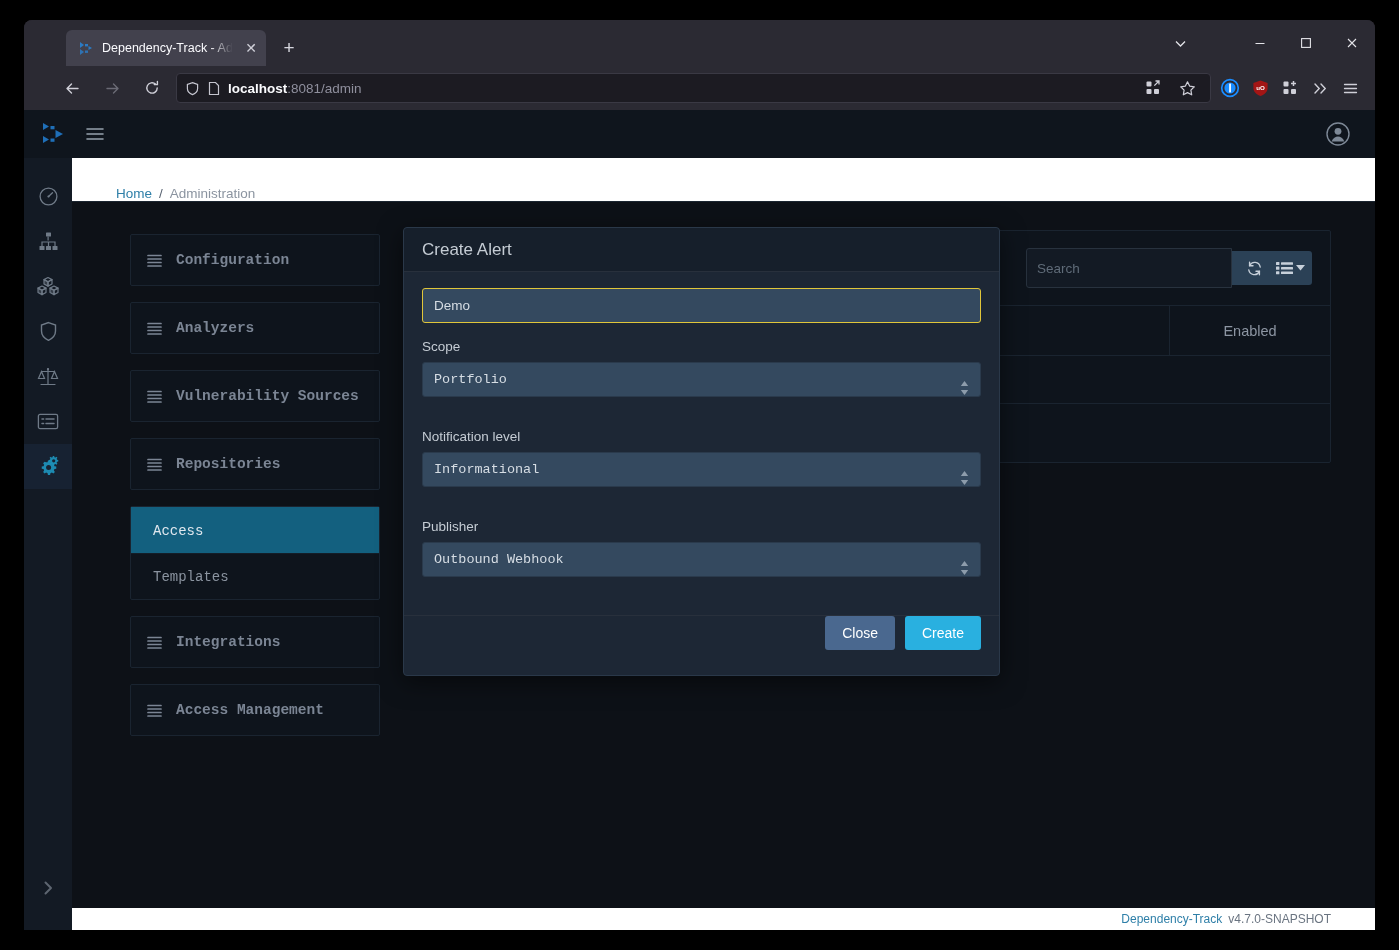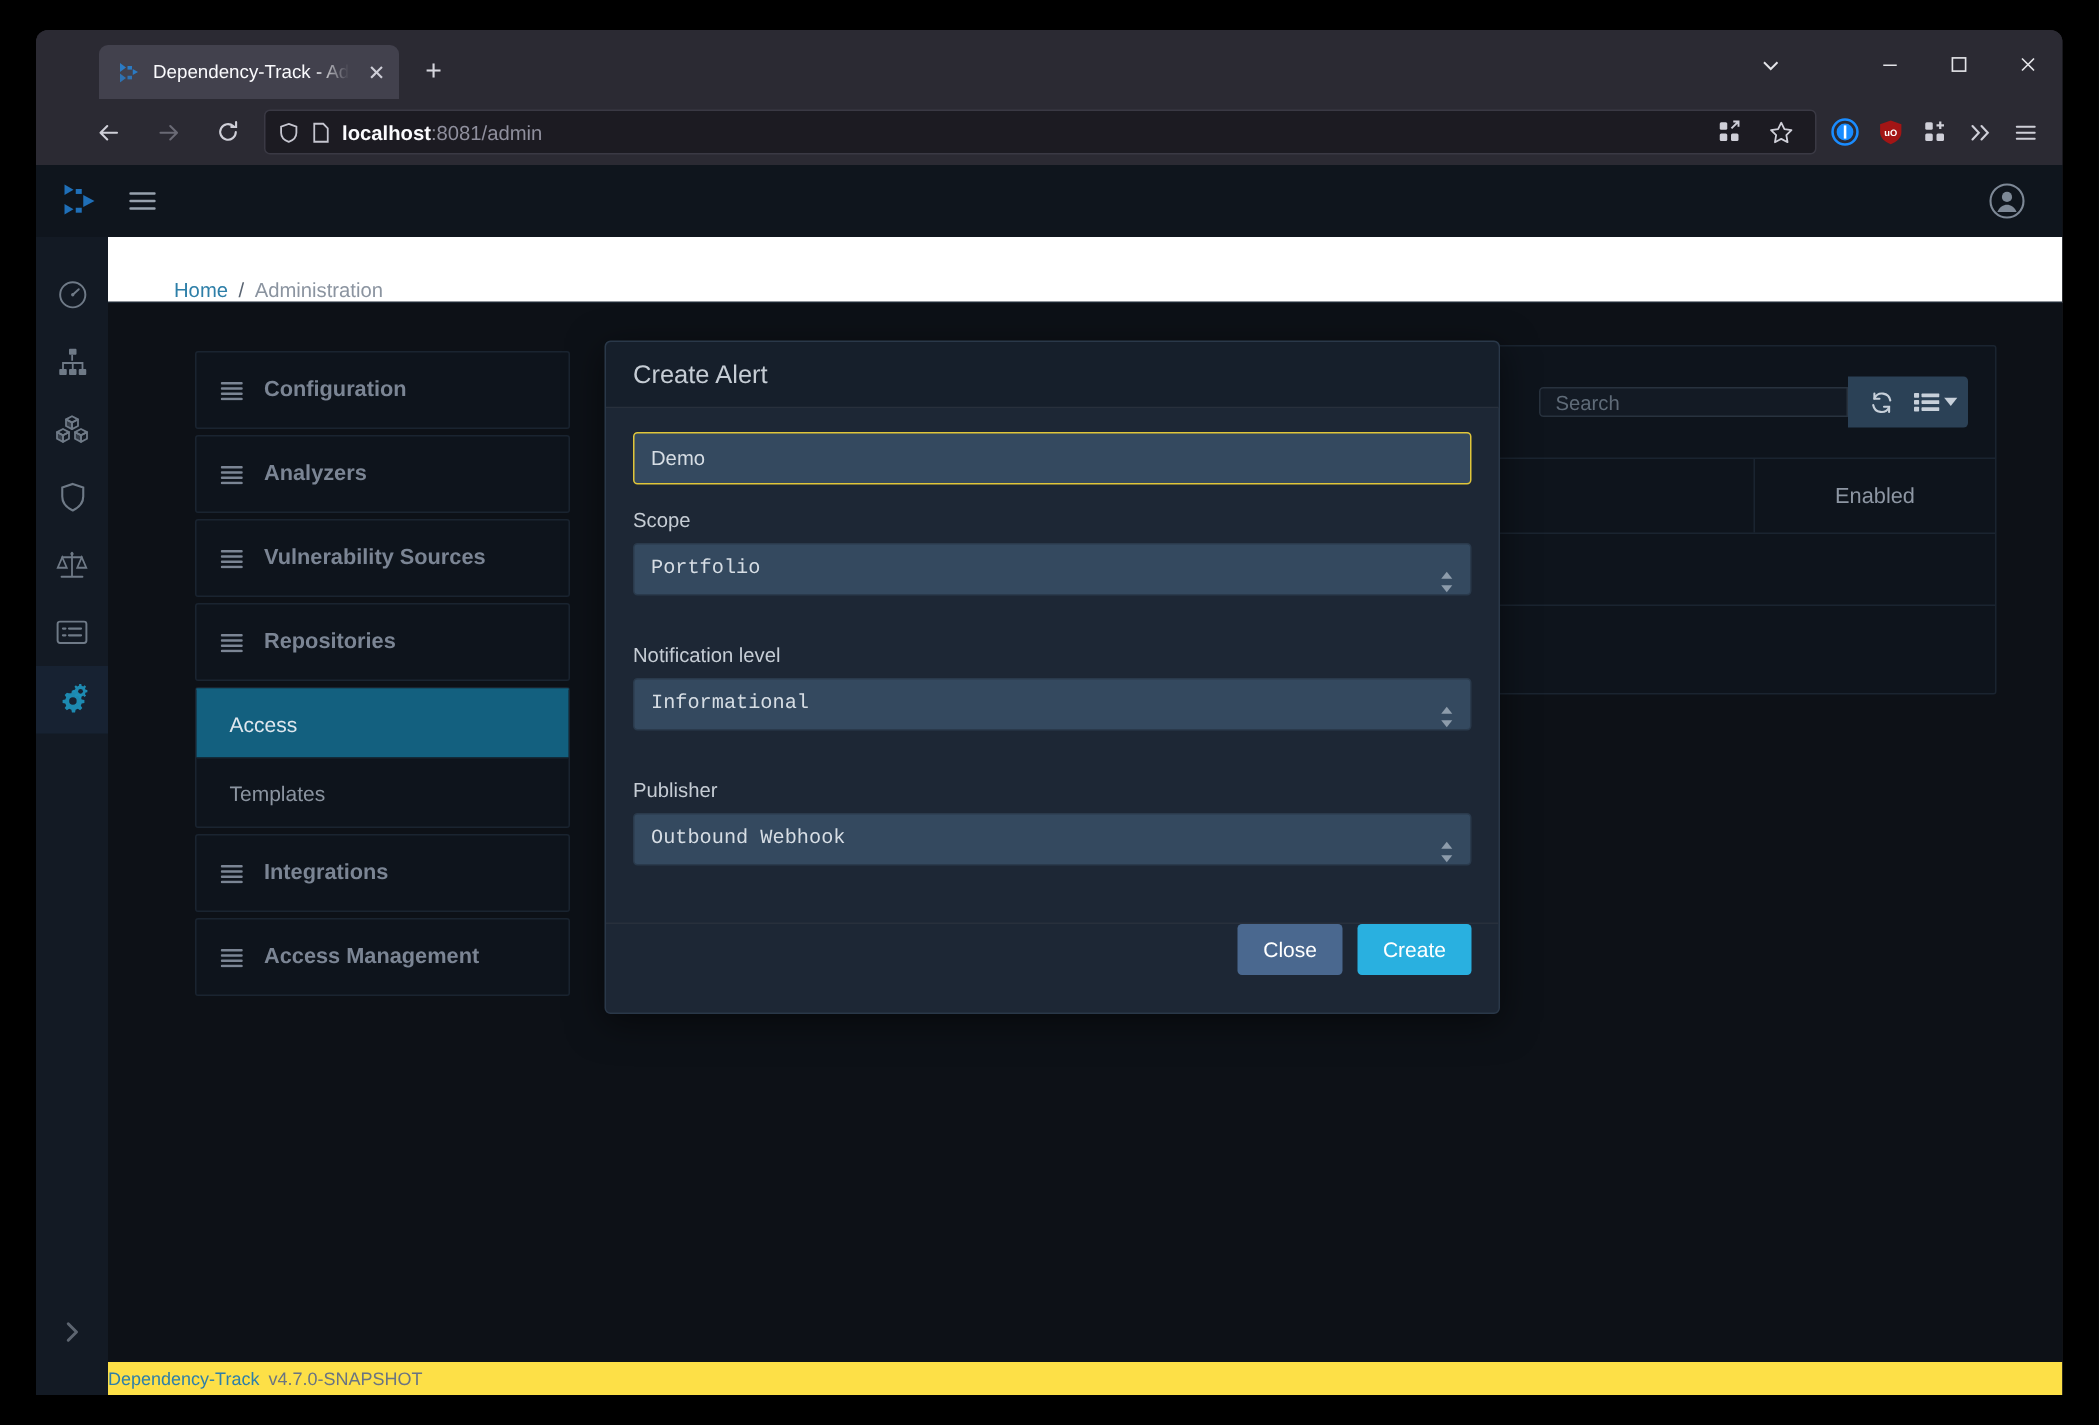--- a/index.html
+++ b/index.html
@@ -177,22 +177,23 @@
     background: #0d1117;
     padding: 28px 44px 0 58px;
     display: flex; gap: 36px;
   }
 
   
   #admin-nav { width: 250px; flex: 0 0 250px; padding-top: 4px; }
   .nav-group {
     background: #0e141c;
     border: 1px solid #1a2430;
-    margin-bottom: 4px;
+    margin-bottom: 16px;
     border-radius: 2px;
+    font-family: Liberation Mono, monospace;
   }
   .nav-group-header {
     height: 50px;
     display: flex; align-items: center;
     padding: 0 16px;
     gap: 14px;
     color: #7b8594;
     font-size: 14.5px;
     font-weight: 700;
   }
@@ -215,21 +216,21 @@
     border-radius: 2px;
     position: relative;
   }
   #panel-toolbar {
     height: 74px;
     display: flex; align-items: center; justify-content: flex-end;
     padding: 0 18px;
     gap: 0;
   }
   #search-input {
-    width: 206px; height: 20px;
+    width: 206px; height: 40px;
     background: #131a24;
     border: 1px solid #28323e;
     border-radius: 3px 0 0 3px;
     color: #cdd4dc;
     font-size: 13.5px;
     padding: 0 10px;
     outline: none;
     font-family: "Liberation Sans", sans-serif;
   }
   #search-input::placeholder { color: #5f6b78; }
@@ -258,22 +259,22 @@
     font-size: 14.5px;
   }
   .th.name-col { flex: 1 1 auto; border-right: 1px solid #1a2430; }
   .th.enabled-col { width: 160px; flex: 0 0 160px; }
   #table-body-row { height: 48px; border-bottom: 1px solid #1a2430; }
 
   
   #app-footer {
     position: absolute; left: 48px; bottom: 0;
     width: calc(100% - 48px); height: 22px;
-    background: #fde047;
-    display: flex; align-items: center; 
+    background: #ffffff;
+    display: flex; align-items: center; justify-content: flex-end;
     padding-right: 44px;
     font-size: 12px;
     gap: 6px;
   }
   #footer-brand { color: #2e7fa8; }
   #footer-version { color: #6a7481; }
 
   
   #modal {
     position: absolute;

